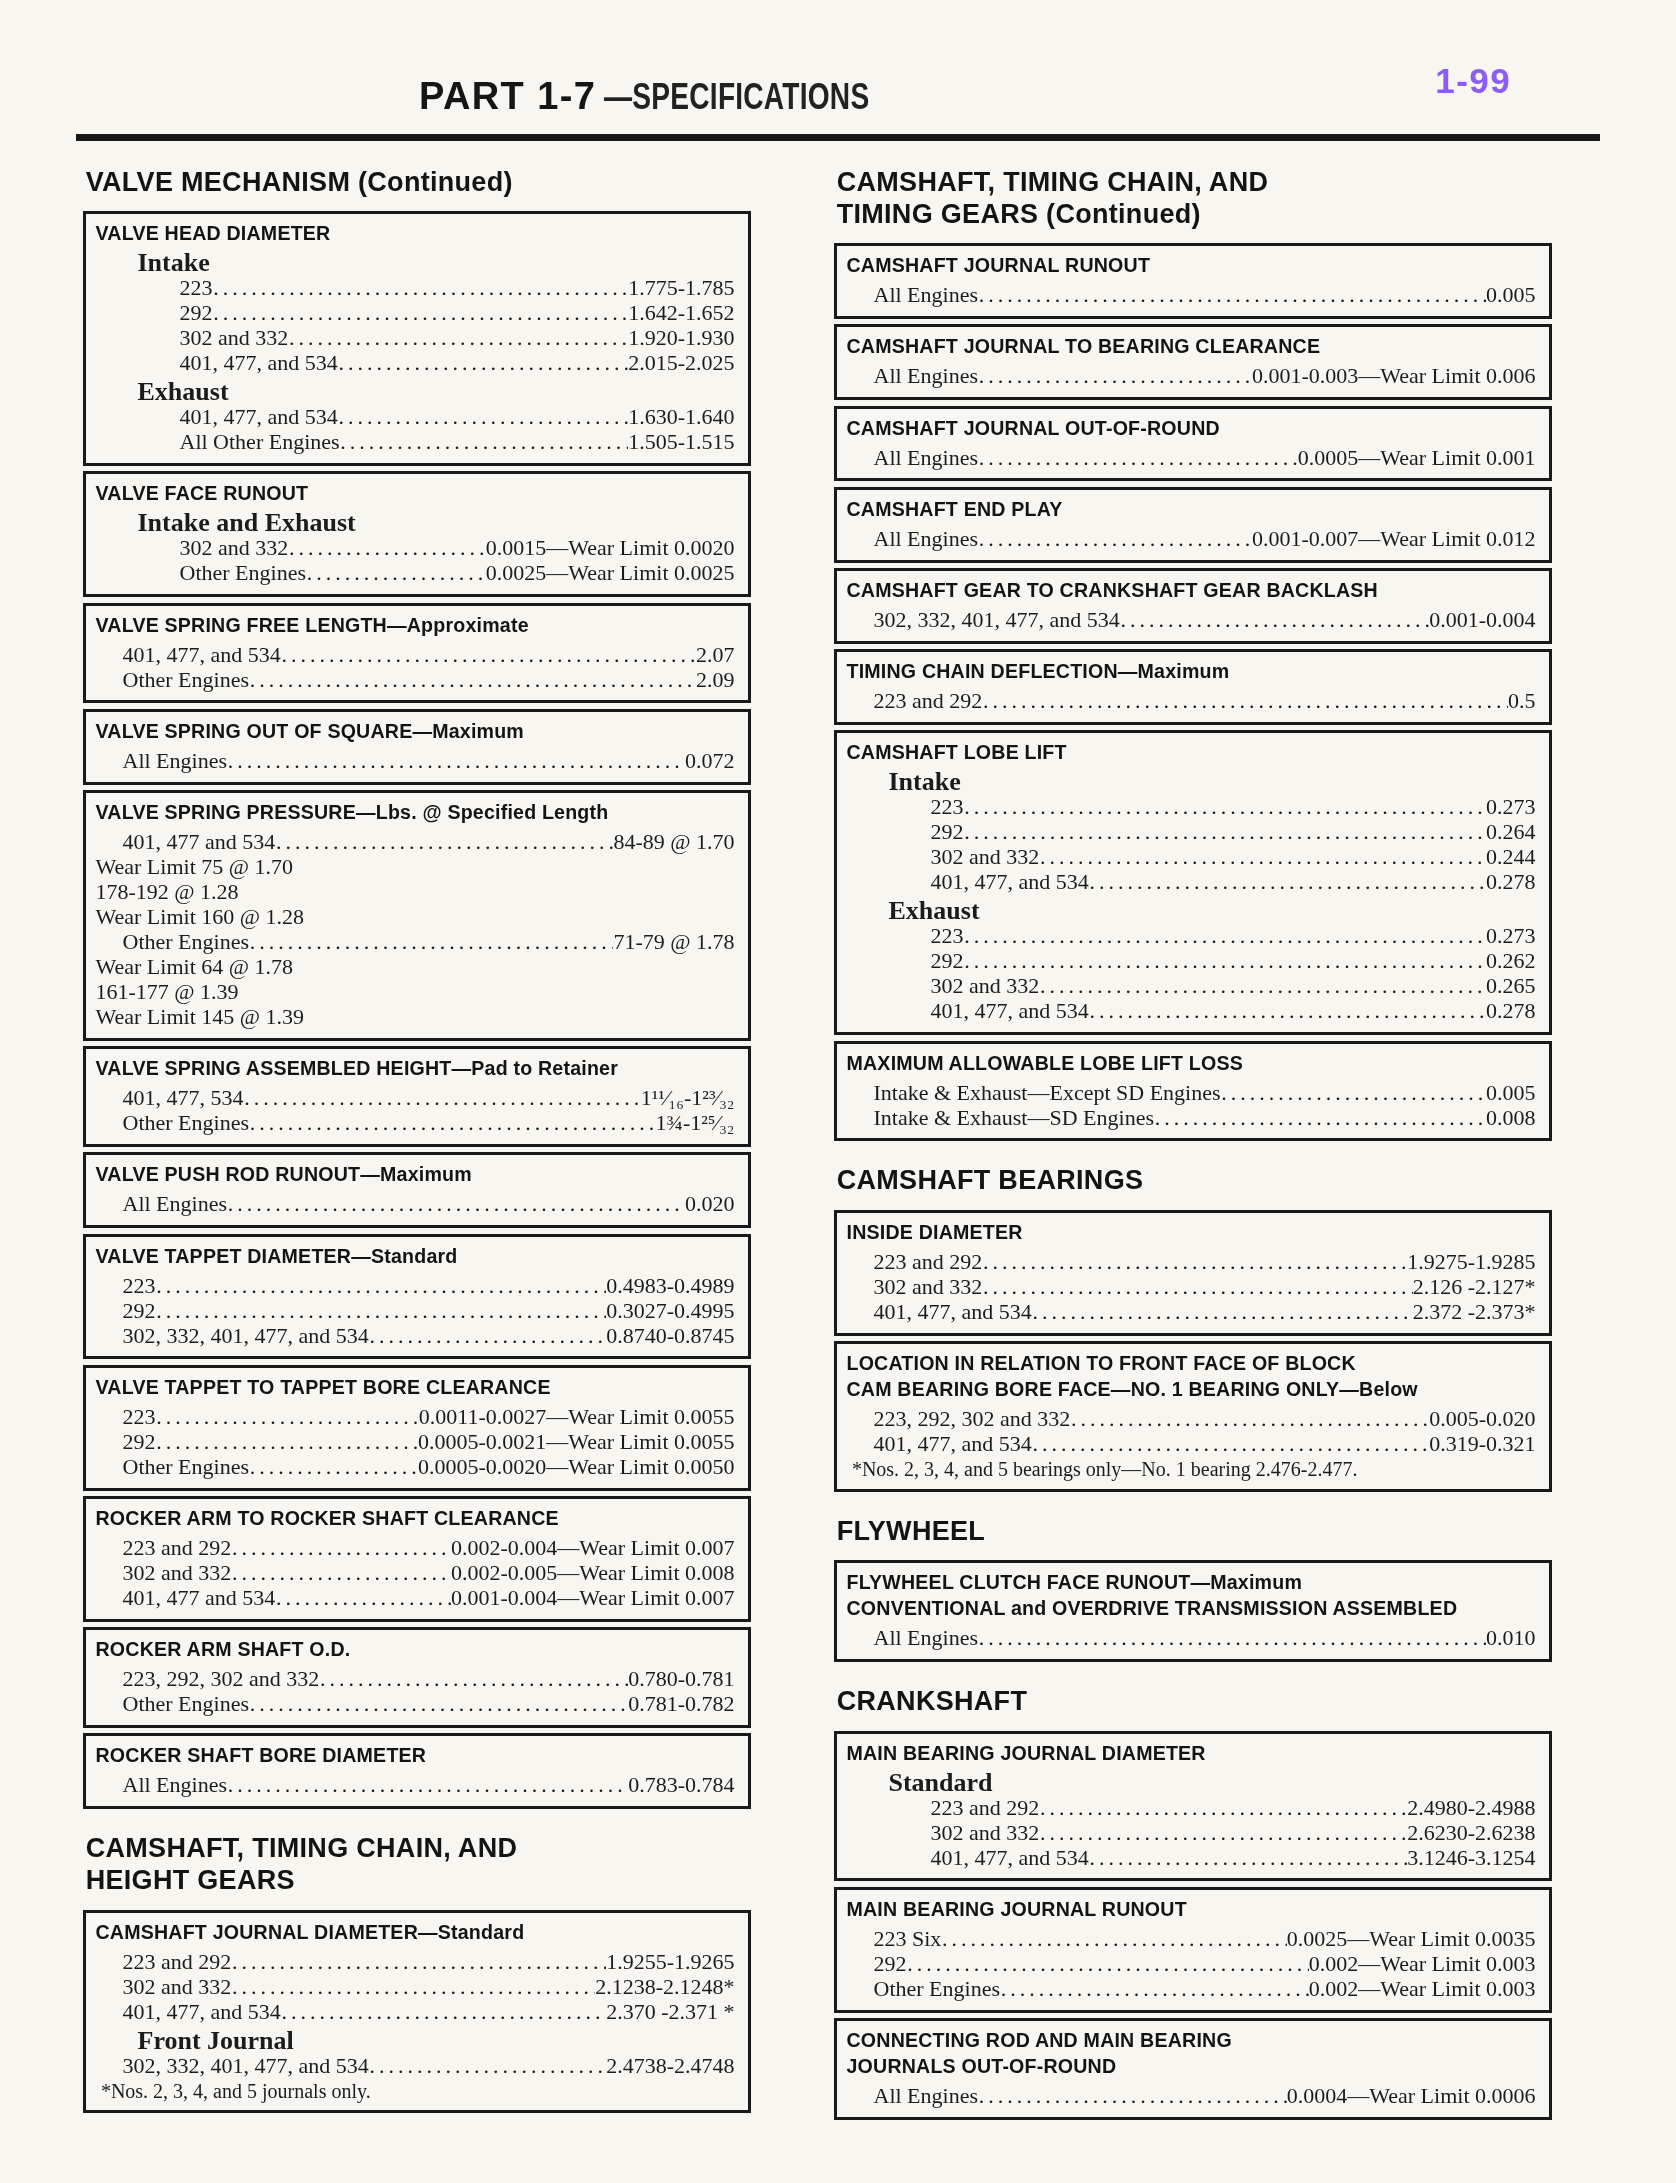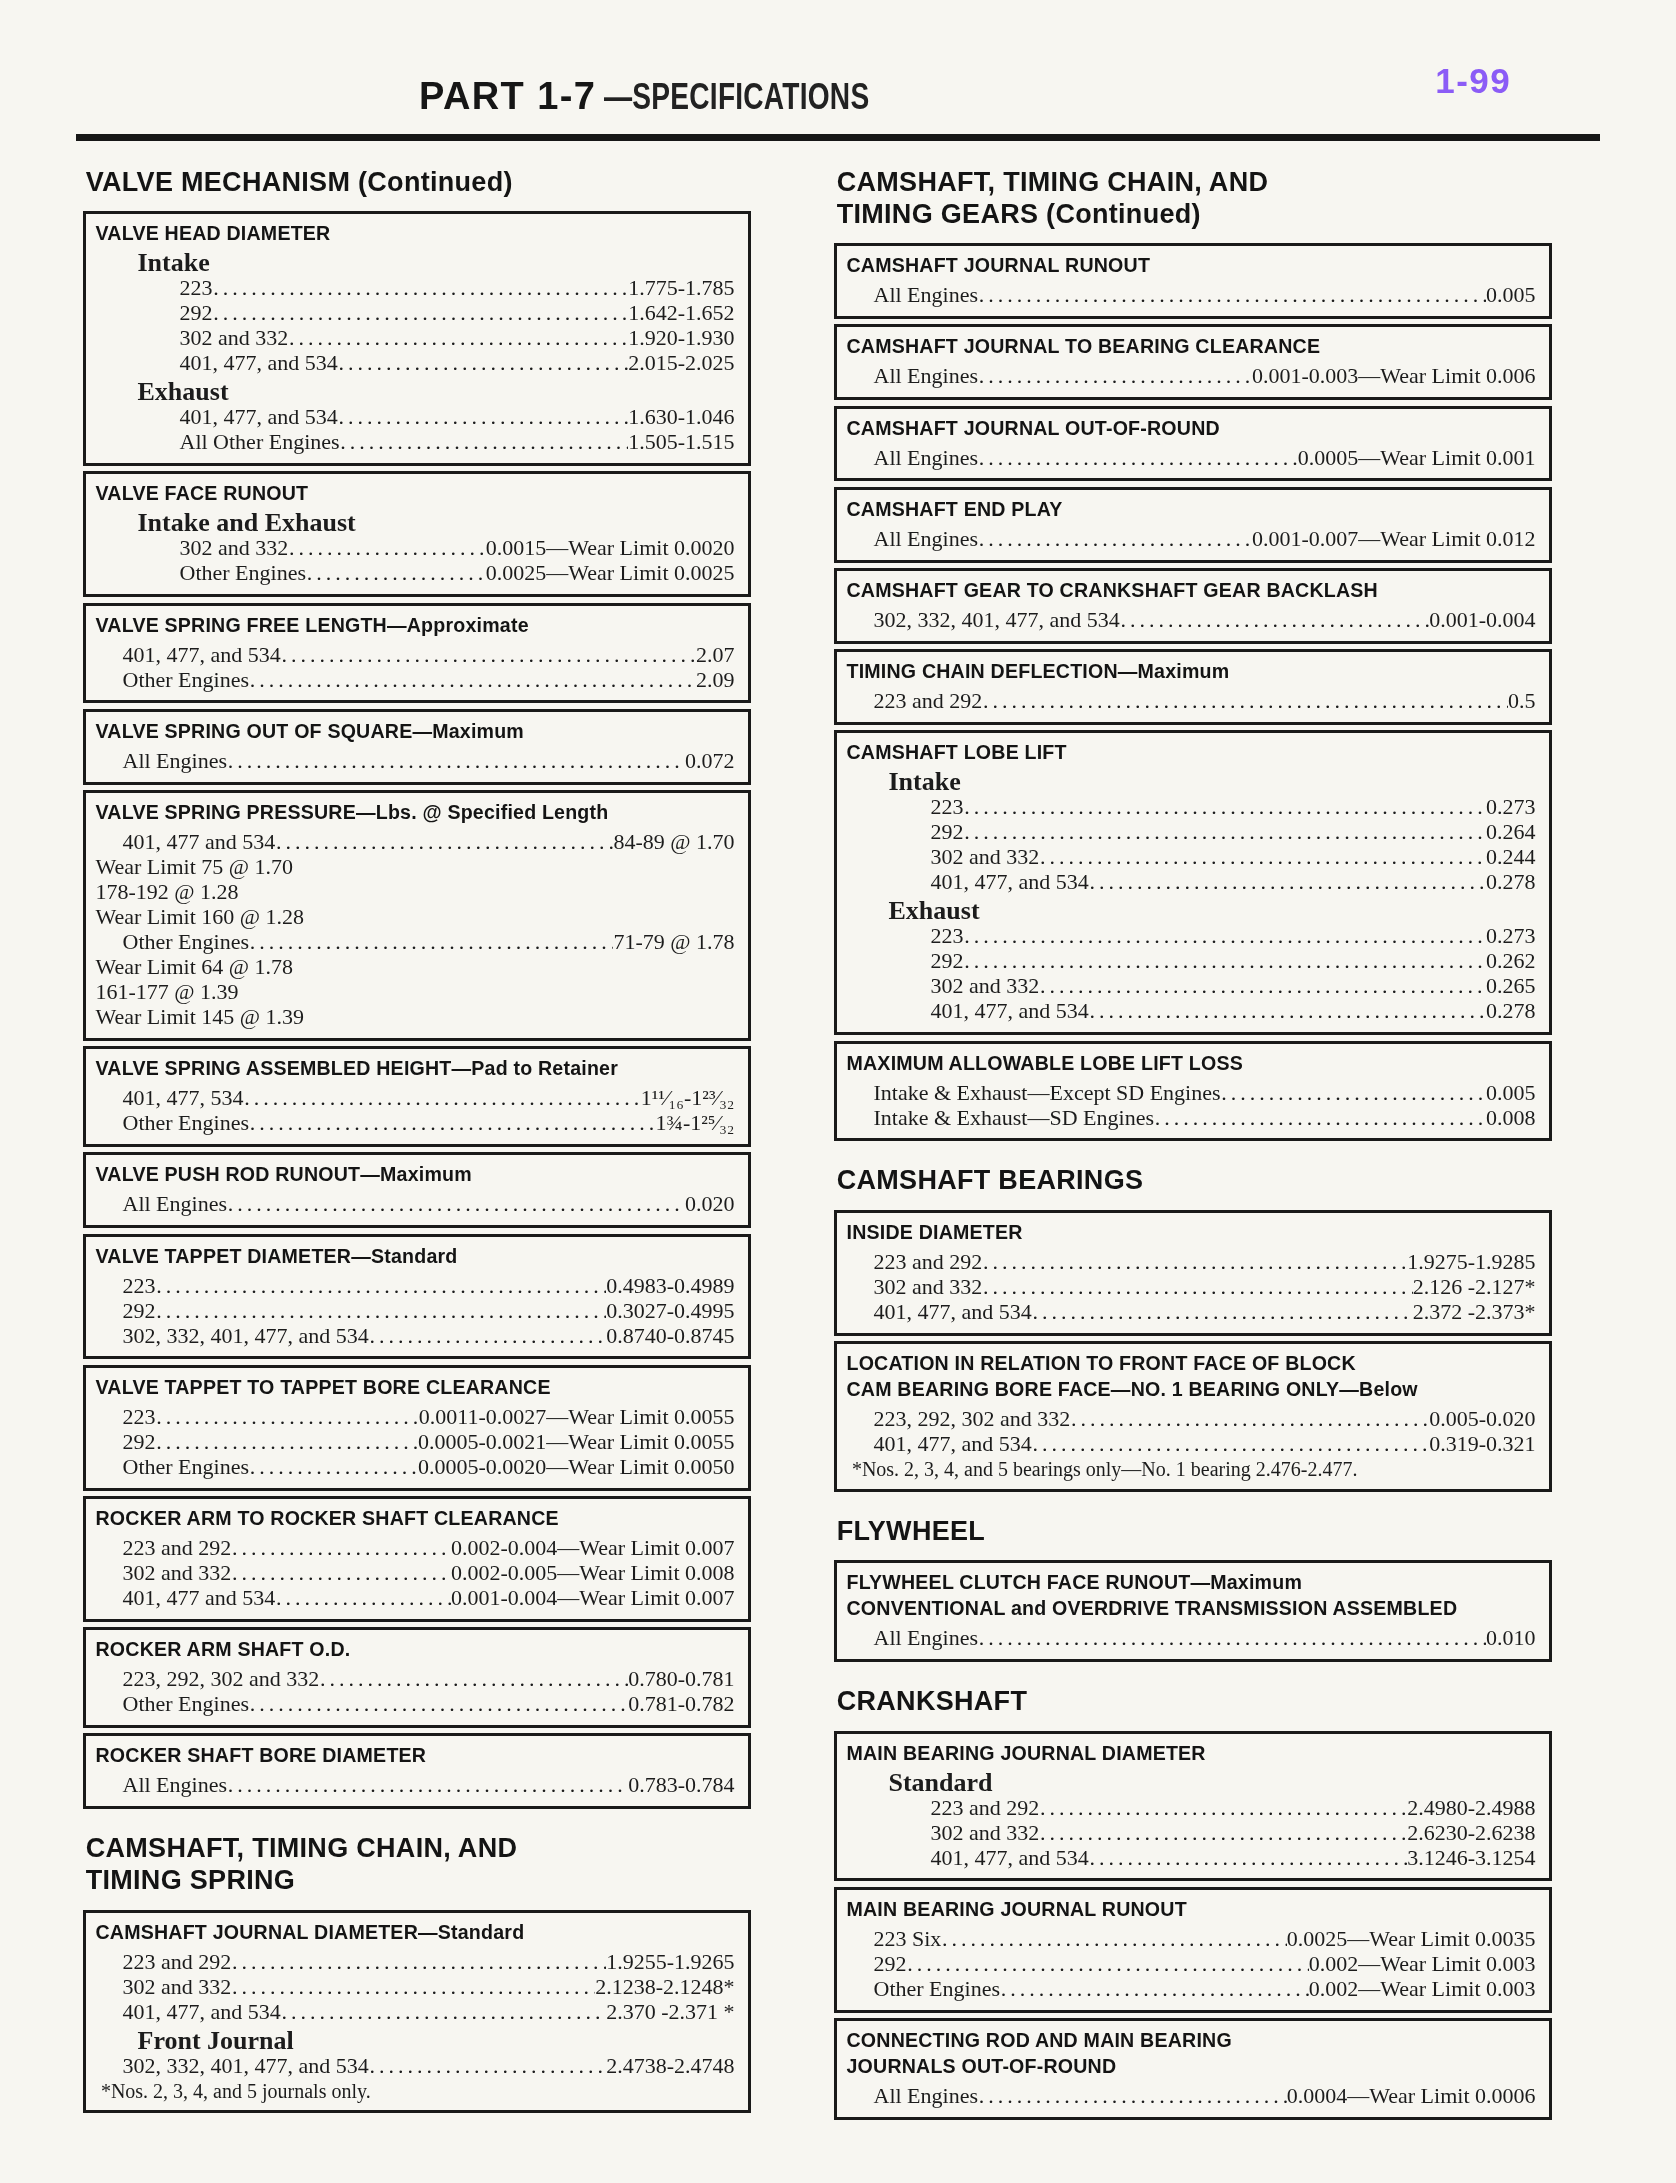--- a/index.html
+++ b/index.html
@@ -78,21 +78,21 @@
           </div>
           <div class="row ind2">
             <span class="label">401, 477, and 534</span>
             <span class="dots"></span>
             <span class="value">2.015-2.025</span>
           </div>
           <div class="subhead">Exhaust</div>
           <div class="row ind2">
             <span class="label">401, 477, and 534</span>
             <span class="dots"></span>
-            <span class="value">1.630-1.046</span>
+            <span class="value">1.630-1.640</span>
           </div>
           <div class="row ind2">
             <span class="label">All Other Engines</span>
             <span class="dots"></span>
             <span class="value">1.505-1.515</span>
           </div>
         </section>
         <section class="box">
           <div class="titlewrap">
             <div class="box-title">VALVE FACE RUNOUT</div>
@@ -272,21 +272,21 @@
             <div class="box-title">ROCKER SHAFT BORE DIAMETER</div>
           </div>
           <div class="row ind1">
             <span class="label">All Engines</span>
             <span class="dots"></span>
             <span class="value">0.783-0.784</span>
           </div>
         </section>
         <div class="section-heading">
           <div class="heading-line">CAMSHAFT, TIMING CHAIN, AND</div>
-          <div class="heading-line">TIMING SPRING</div>
+          <div class="heading-line">HEIGHT GEARS</div>
         </div>
         <section class="box">
           <div class="titlewrap">
             <div class="box-title">CAMSHAFT JOURNAL DIAMETER—Standard</div>
           </div>
           <div class="row ind1">
             <span class="label">223 and 292</span>
             <span class="dots"></span>
             <span class="value">1.9255-1.9265</span>
           </div>

